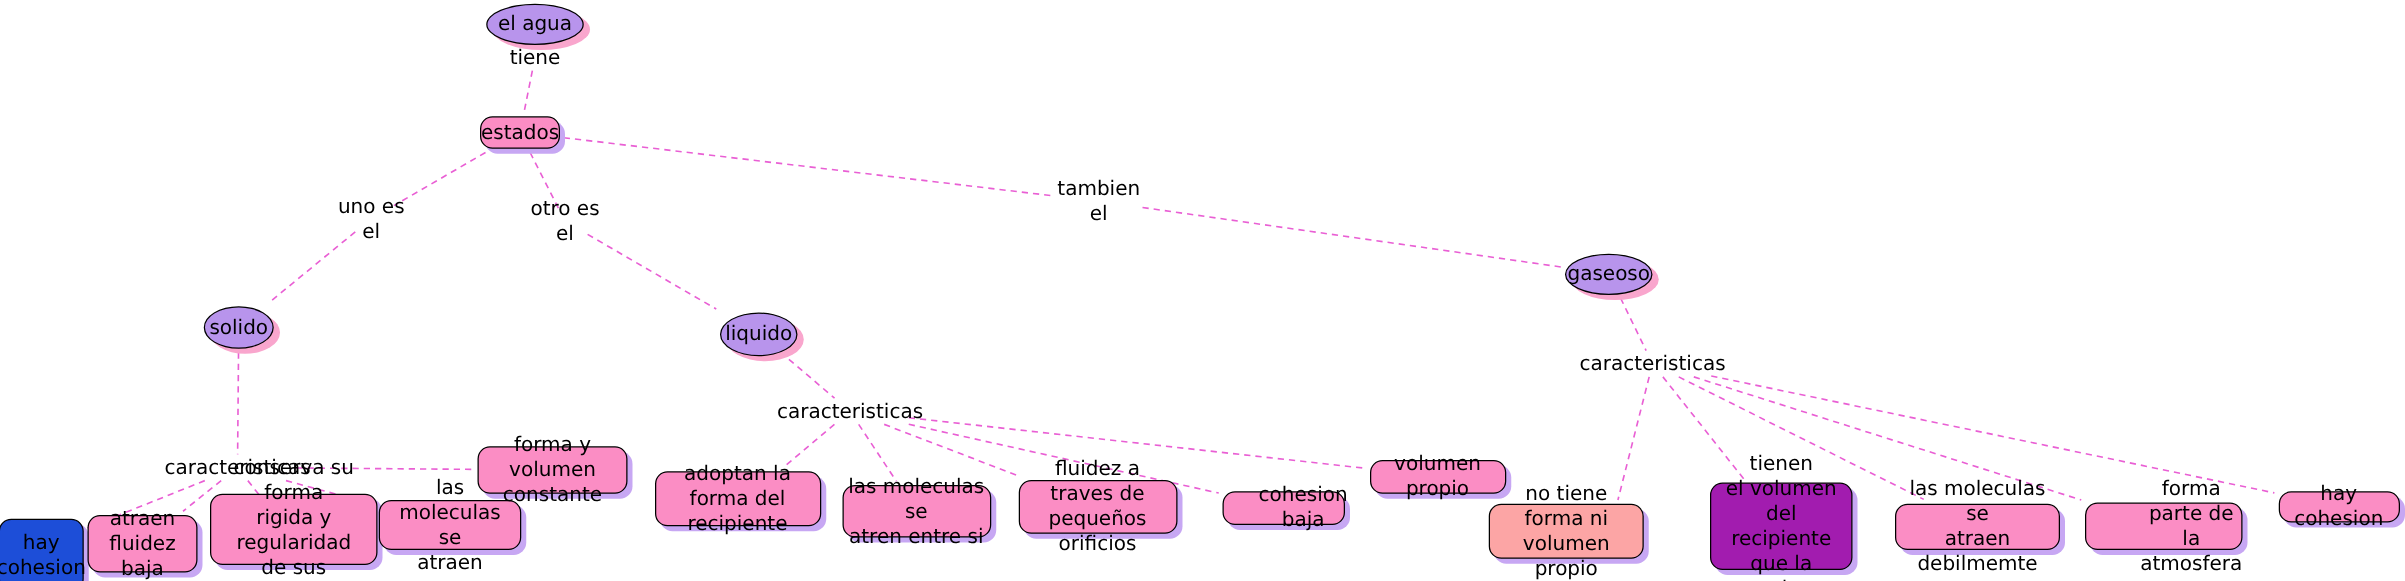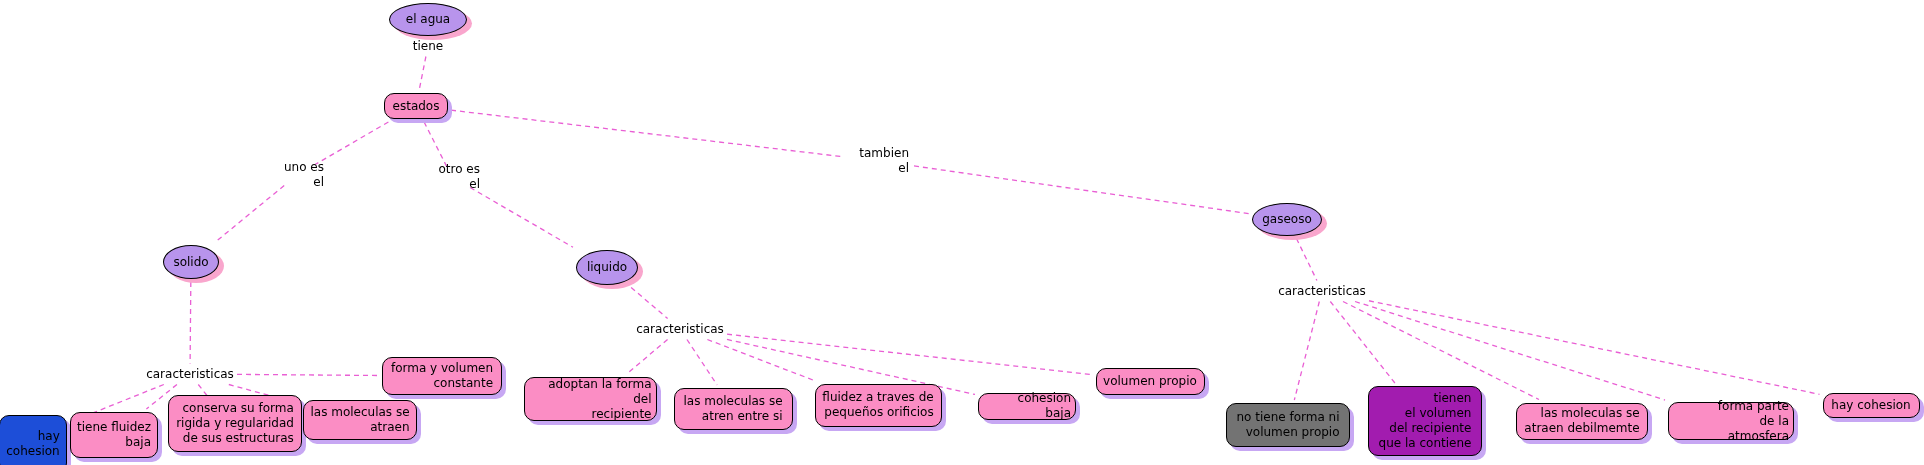--- a/index.html
+++ b/index.html
@@ -15,24 +15,24 @@
     position: absolute;
     left: 0; top: 0;
     width: 1924px; height: 465px;
     z-index: 0;
   }
   .node {
     position: absolute;
     display: flex;
     align-items: center;
     justify-content: center;
-    text-align: right;
+    text-align: center;
     white-space: pre-line;
     color: #000000;
-    font-size: 12px;
+    font-size: 16px;
     line-height: 1.25;
     box-sizing: border-box;
     z-index: 2;
   }
   .node.ellipse {
     border: 1.5px solid #000000;
     border-radius: 50%;
     z-index: 3;
   }
   .node.box {
@@ -86,38 +86,38 @@
       <div class="node label" style="left: 422px; top: 169.5px; width: 60px; height: 15px; color: rgb(0, 0, 0);">otro es el</div>
       <div class="node label" style="left: 847px; top: 153.5px; width: 64px; height: 15px; color: rgb(0, 0, 0);">tambien el</div>
       <div class="node ellipse" style="left: 163px; top: 245px; width: 56px; height: 34px; background: rgb(184, 148, 236); box-shadow: rgb(249, 166, 205) 5px 4px 0px; border-color: rgb(0, 0, 0); color: rgb(0, 0, 0);">solido</div>
       <div class="node ellipse" style="left: 576px; top: 249.5px; width: 62px; height: 35px; background: rgb(184, 148, 236); box-shadow: rgb(249, 166, 205) 5px 4px 0px; border-color: rgb(0, 0, 0); color: rgb(0, 0, 0);">liquido</div>
       <div class="node ellipse" style="left: 1252px; top: 202.5px; width: 70px; height: 33px; background: rgb(184, 148, 236); box-shadow: rgb(249, 166, 205) 5px 4px 0px; border-color: rgb(0, 0, 0); color: rgb(0, 0, 0);">gaseoso</div>
       <div class="node label" style="left: 146px; top: 366.5px; width: 88px; height: 15px; color: rgb(0, 0, 0);">caracteristicas</div>
       <div class="node label" style="left: 636px; top: 321.5px; width: 88px; height: 15px; color: rgb(0, 0, 0);">caracteristicas</div>
       <div class="node label" style="left: 1278px; top: 283.5px; width: 88px; height: 15px; color: rgb(0, 0, 0);">caracteristicas</div>
       <div class="node box" style="left: -1px; top: 415px; width: 68px; height: 58px; background: #1d4ed8; box-shadow: rgb(199, 167, 243) 4px 4px 0px; border-color: rgb(0, 0, 0); color: rgb(0, 0, 0);">hay
 cohesion</div>
-      <div class="node box" style="left: 70px; top: 412px; width: 88px; height: 46px; background: rgb(251, 141, 196); box-shadow: rgb(199, 167, 243) 4px 4px 0px; border-color: rgb(0, 0, 0); color: rgb(0, 0, 0);">tiene fluidez
+      <div class="node box" style="left: 70px; top: 412px; width: 88px; height: 46px; background: rgb(251, 141, 196); box-shadow: rgb(199, 167, 243) 4px 4px 0px; border-color: rgb(0, 0, 0); color: rgb(0, 0, 0);">atraen fluidez
 baja</div>
       <div class="node box" style="left: 168px; top: 395px; width: 134px; height: 57px; background: rgb(251, 141, 196); box-shadow: rgb(199, 167, 243) 4px 4px 0px; border-color: rgb(0, 0, 0); color: #000000;">conserva su forma
 rigida y regularidad
 de sus estructuras</div>
       <div class="node box" style="left: 303px; top: 400px; width: 114px; height: 40px; background: rgb(251, 141, 196); box-shadow: rgb(199, 167, 243) 4px 4px 0px; border-color: rgb(0, 0, 0); color: rgb(0, 0, 0);">las moleculas se
 atraen</div>
       <div class="node box" style="left: 382px; top: 357px; width: 120px; height: 38px; background: rgb(251, 141, 196); box-shadow: rgb(199, 167, 243) 4px 4px 0px; border-color: rgb(0, 0, 0); color: rgb(0, 0, 0);">forma y volumen
 constante</div>
       <div class="node box" style="left: 523.5px; top: 377px; width: 133px; height: 44px; background: rgb(251, 141, 196); box-shadow: rgb(199, 167, 243) 4px 4px 0px; border-color: rgb(0, 0, 0); color: rgb(0, 0, 0);">adoptan la forma del
 recipiente</div>
       <div class="node box" style="left: 673.5px; top: 388px; width: 119px; height: 42px; background: rgb(251, 141, 196); box-shadow: rgb(199, 167, 243) 4px 4px 0px; border-color: rgb(0, 0, 0); color: rgb(0, 0, 0);">las moleculas se
 atren entre si</div>
       <div class="node box" style="left: 814.5px; top: 383.5px; width: 127px; height: 43px; background: rgb(251, 141, 196); box-shadow: rgb(199, 167, 243) 4px 4px 0px; border-color: rgb(0, 0, 0); color: rgb(0, 0, 0);">fluidez a traves de
 pequeños orificios</div>
       <div class="node box" style="left: 978px; top: 392.5px; width: 98px; height: 27px; background: rgb(251, 141, 196); box-shadow: rgb(199, 167, 243) 4px 4px 0px; border-color: rgb(0, 0, 0); color: rgb(0, 0, 0); padding-left: 35px;">cohesion baja</div>
       <div class="node box" style="left: 1095.5px; top: 367.5px; width: 109px; height: 27px; background: rgb(251, 141, 196); box-shadow: rgb(199, 167, 243) 4px 4px 0px; border-color: rgb(0, 0, 0); color: rgb(0, 0, 0);">volumen propio</div>
-      <div class="node box" style="left: 1226px; top: 403px; width: 124px; height: 44px; background: #737373; box-shadow: rgb(199, 167, 243) 4px 4px 0px; border-color: rgb(0, 0, 0); color: rgb(0, 0, 0);">no tiene forma ni
+      <div class="node box" style="left: 1191px; top: 403px; width: 124px; height: 44px; background: #fca5a5; box-shadow: rgb(199, 167, 243) 4px 4px 0px; border-color: rgb(0, 0, 0); color: rgb(0, 0, 0);">no tiene forma ni
 volumen propio</div>
       <div class="node box" style="left: 1368px; top: 386px; width: 114px; height: 70px; background: #a21caf; box-shadow: rgb(199, 167, 243) 4px 4px 0px; border-color: rgb(0, 0, 0); color: rgb(0, 0, 0);">tienen
 el volumen
 del recipiente
 que la contiene</div>
       <div class="node box" style="left: 1516px; top: 402.5px; width: 132px; height: 37px; background: rgb(251, 141, 196); box-shadow: rgb(199, 167, 243) 4px 4px 0px; border-color: rgb(0, 0, 0); color: rgb(0, 0, 0);">las moleculas se
 atraen debilmemte</div>
       <div class="node box" style="left: 1668px; top: 402px; width: 126px; height: 38px; background: rgb(251, 141, 196); box-shadow: rgb(199, 167, 243) 4px 4px 0px; border-color: rgb(0, 0, 0); color: rgb(0, 0, 0); padding-left: 48px;">forma parte de la
 atmosfera</div>
       <div class="node box" style="left: 1822.5px; top: 392.5px; width: 97px; height: 25px; background: rgb(251, 141, 196); box-shadow: rgb(199, 167, 243) 4px 4px 0px; border-color: rgb(0, 0, 0); color: rgb(0, 0, 0);">hay cohesion</div>

